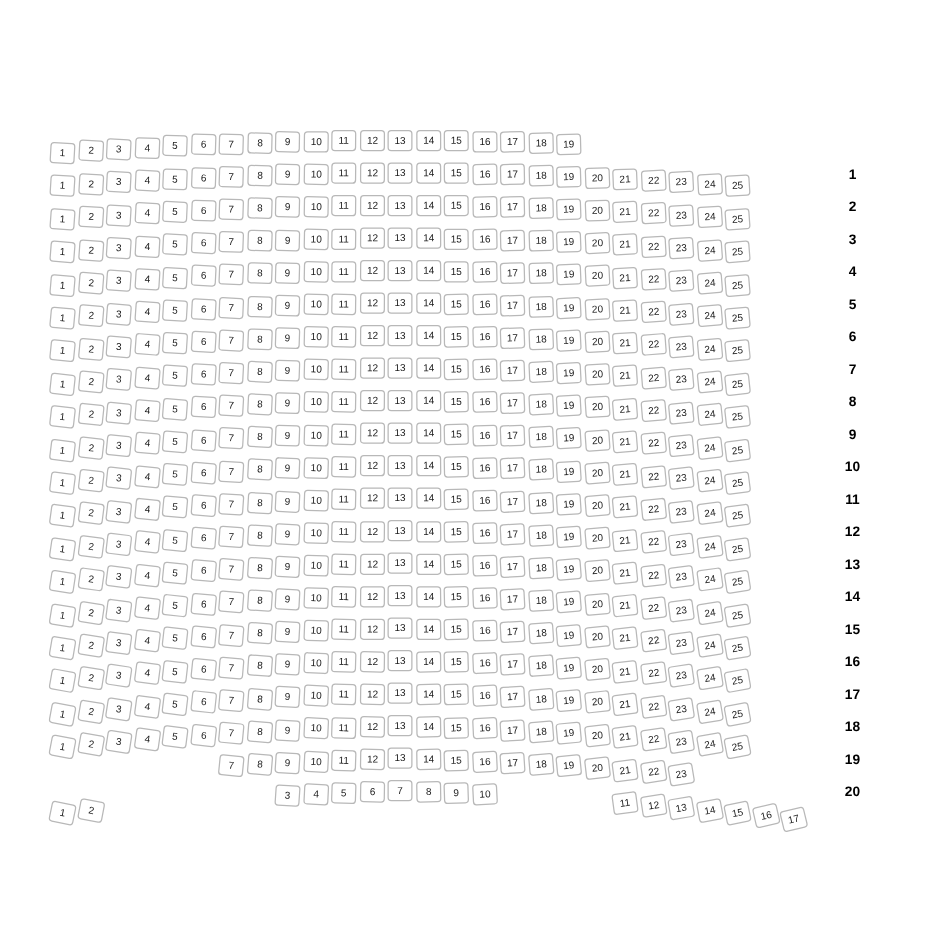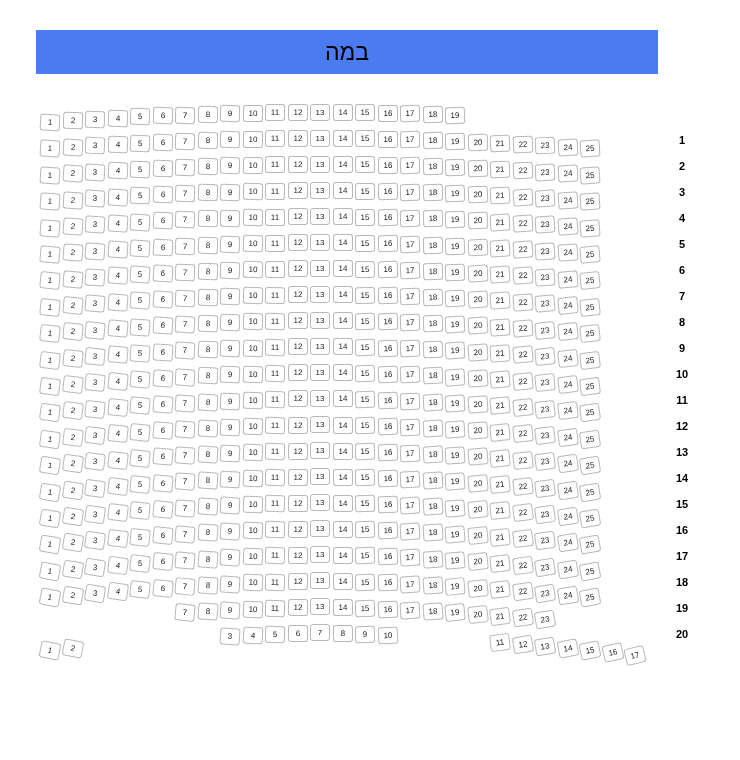--- a/index.html
+++ b/index.html
@@ -67,23 +67,20 @@
     font-weight: bold;
     color: #000000;
     font-family: "Liberation Sans", sans-serif;
   }
 </style>
 </head>
 <body>
 
 <div id="stage">
 
-  <div class="header-bar">
-    <div class="header-title">במה</div>
-  </div>
 
   <div id="seatmap">
       <div class="seat" style="left: 40px; top: 19px; transform: rotate(3.15deg);">1</div>
       <div class="seat" style="left: 62.5px; top: 17.4px; transform: rotate(2.89deg);">2</div>
       <div class="seat" style="left: 85px; top: 15.9px; transform: rotate(2.63deg);">3</div>
       <div class="seat" style="left: 107.5px; top: 14.6px; transform: rotate(2.36deg);">4</div>
       <div class="seat" style="left: 130px; top: 13.4px; transform: rotate(2.1deg);">5</div>
       <div class="seat" style="left: 152.5px; top: 12.4px; transform: rotate(1.84deg);">6</div>
       <div class="seat" style="left: 175px; top: 11.5px; transform: rotate(1.57deg);">7</div>
       <div class="seat" style="left: 197.5px; top: 10.7px; transform: rotate(1.31deg);">8</div>

